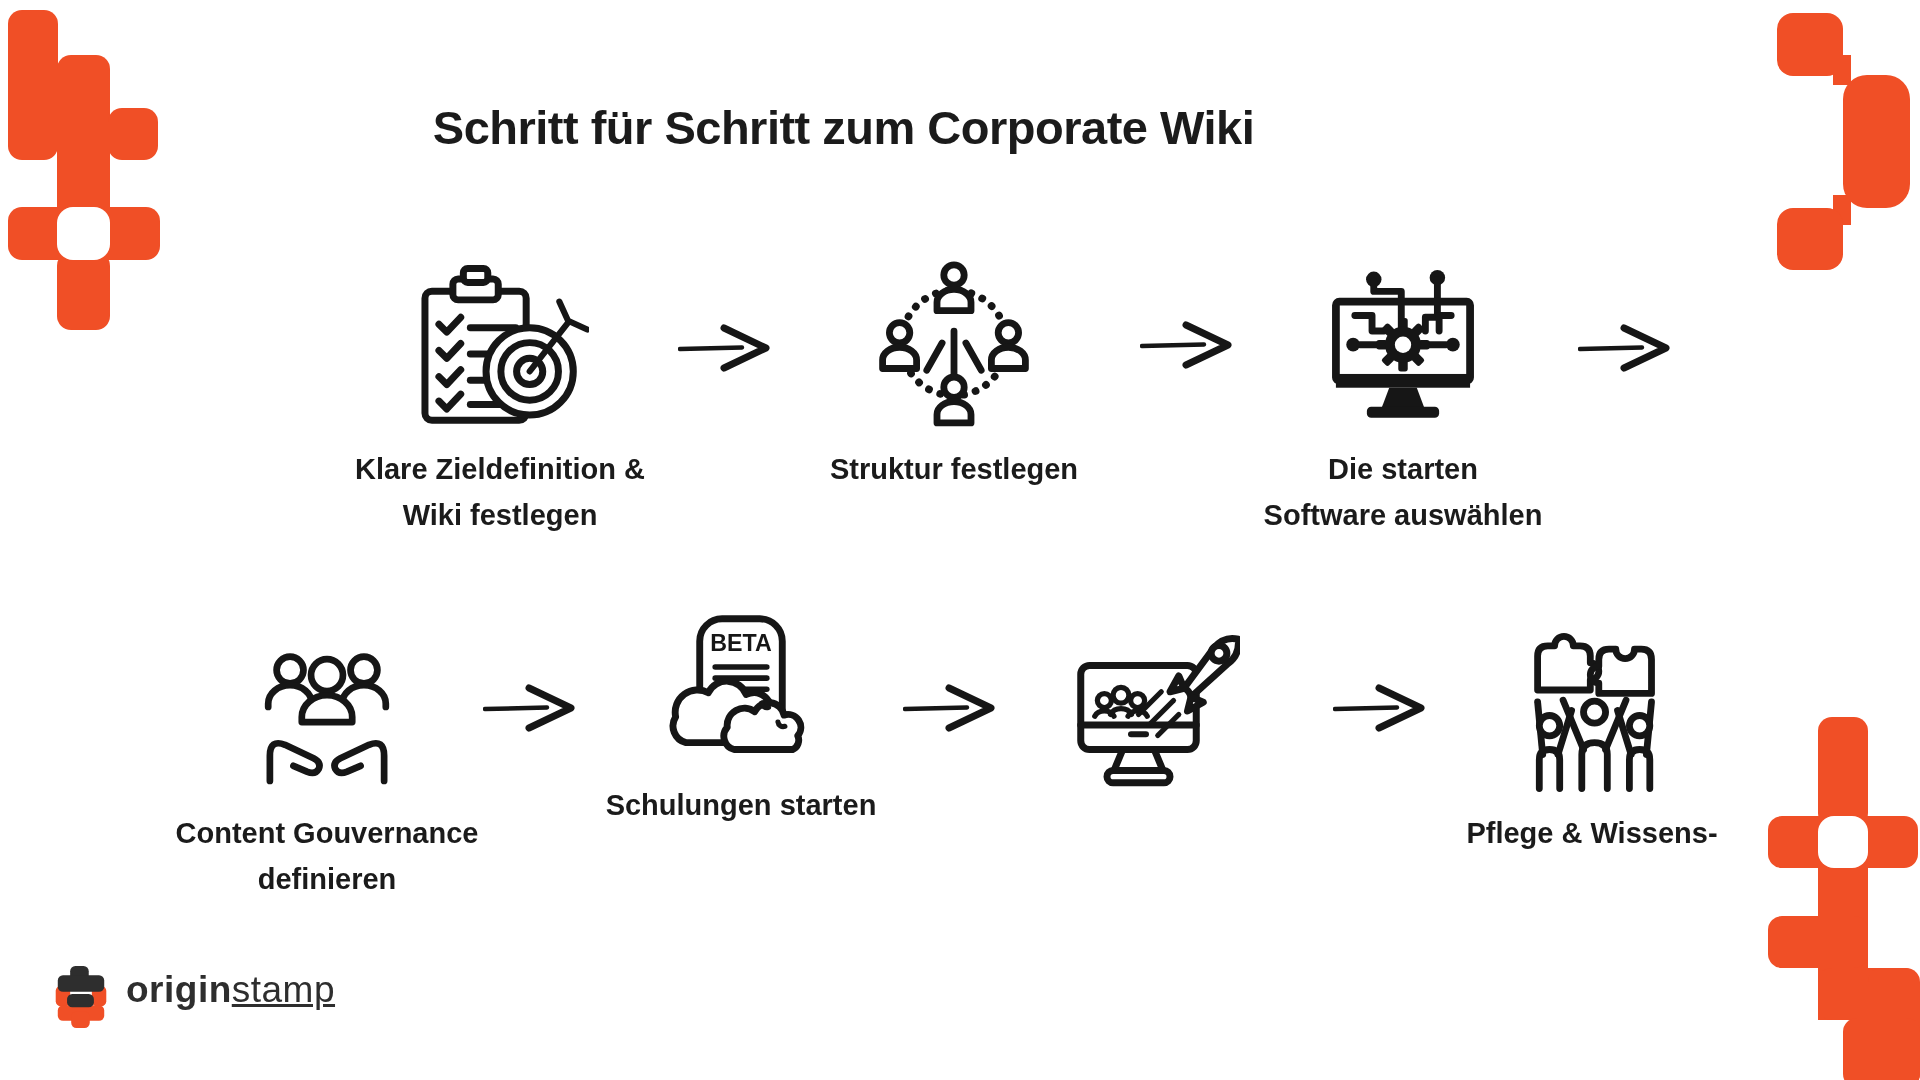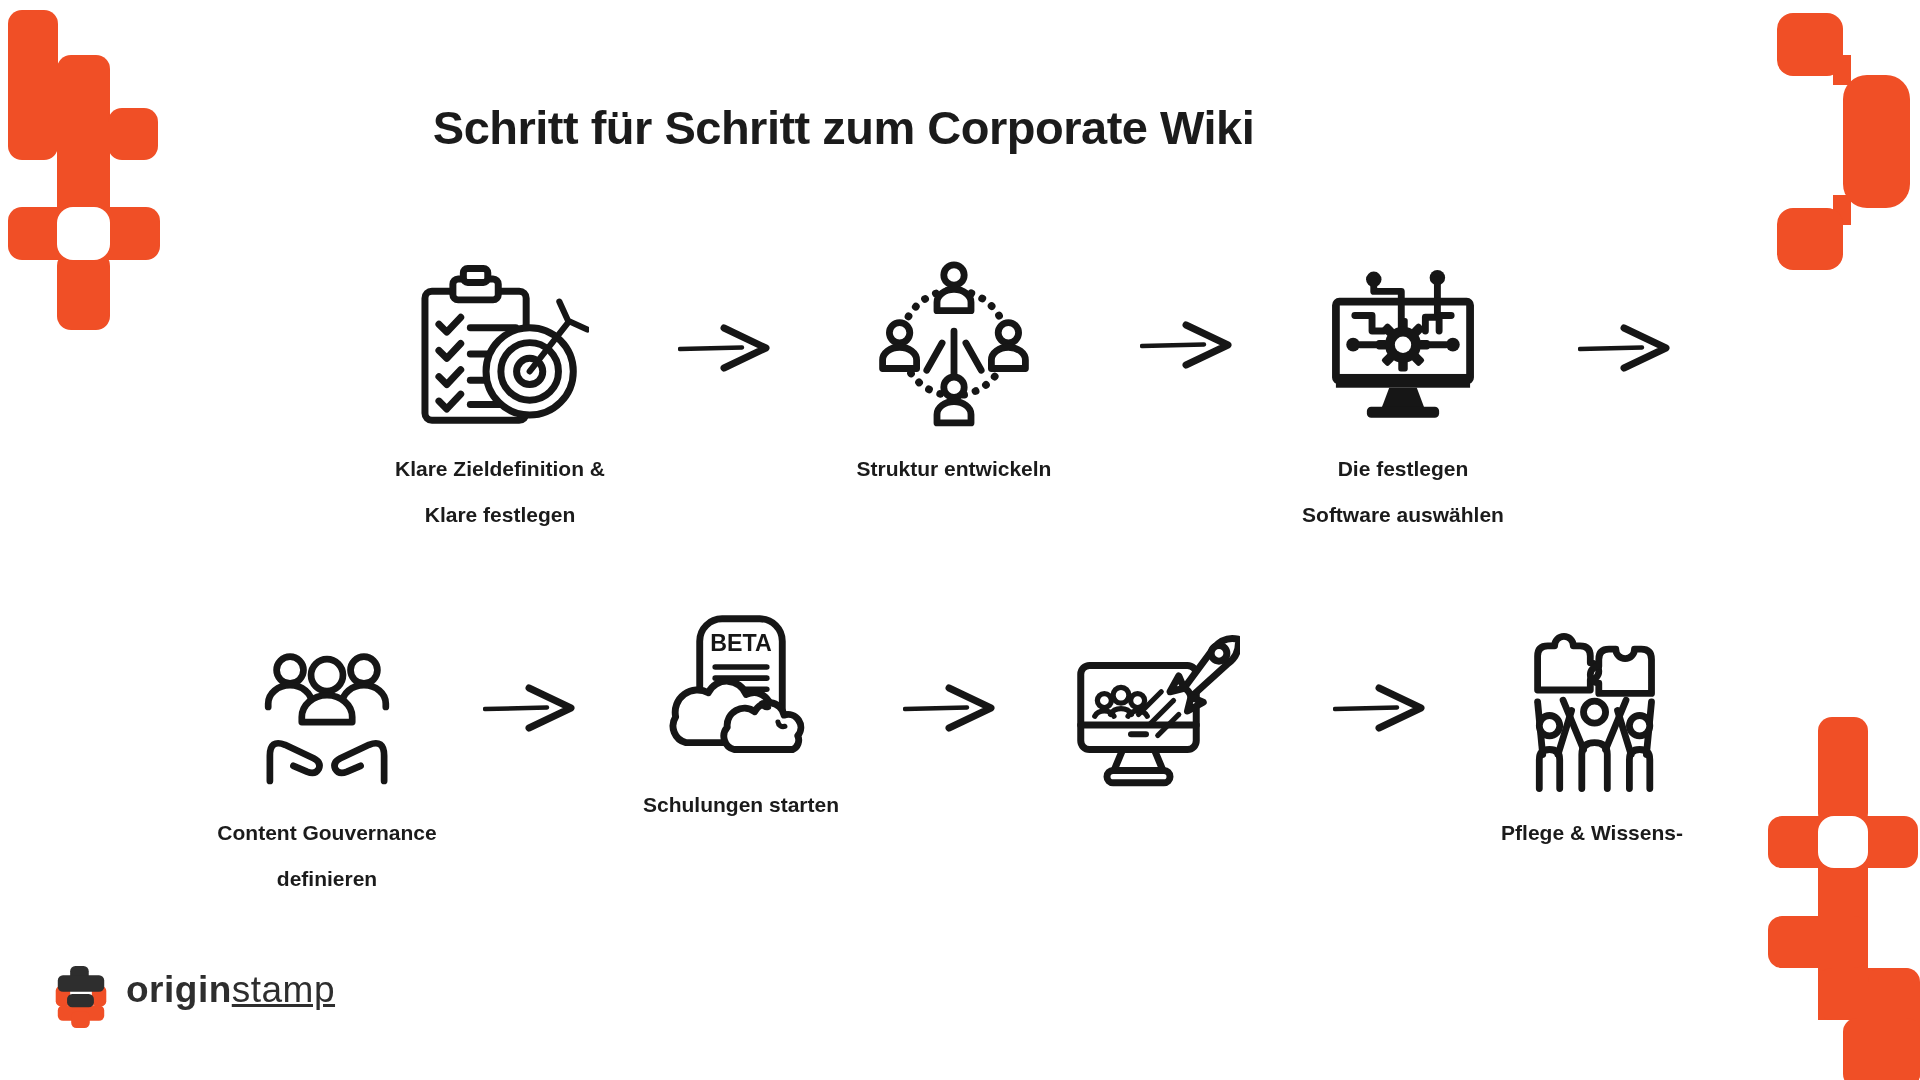--- a/index.html
+++ b/index.html
@@ -26,21 +26,21 @@
   .step{
     position:absolute; width:360px;
     display:flex; flex-direction:column; align-items:center;
   }
   .icon-box{
     height:182px; width:100%;
     display:flex; align-items:center; justify-content:center;
   }
   .step-label{
     margin-top:12px; text-align:center;
-    font-size:21px; font-weight:700; line-height:46px;
+    font-size:29px; font-weight:700; line-height:46px;
     color:var(--text); width:100%;
   }
   .step-label span{display:block;}
   .arrow{position:absolute; width:95px; height:48px;}
   .corner{position:absolute;}
   .logo{
     position:absolute; left:52px; top:964px; height:66px;
     display:flex; align-items:center;
   }
   .logo-text{
@@ -107,21 +107,21 @@
         <path class="s" d="M68,170 H114"></path>
       <circle class="sw" cx="136" cy="132" r="50"></circle>
       <circle class="s" cx="136" cy="132" r="33"></circle>
       <circle class="s" cx="136" cy="132" r="15"></circle>
       <path class="s" style="stroke-width:7" d="M136,132 L180,76"></path>
       <path class="s" style="stroke-width:7" d="M170,52 l10,22 22,10"></path>
     </svg>
   </div>
   <div class="step-label">
     <span>Klare Zieldefinition &amp;</span>
-    <span>Klare festlegen</span>
+    <span>Wiki festlegen</span>
   </div>
 </div>
 
 <div class="step" style="left:774px;top:252px">
   <div class="icon-box">
     <svg width="170" height="170" viewBox="0 0 200 200">
       <circle class="s" style="stroke-width:9;stroke-dasharray:0.2 14" cx="100" cy="100" r="62"></circle>
       <g transform="translate(100,36)">
         <circle class="sw" cx="0" cy="-16" r="12"></circle>
         <path class="sw" d="M-20,26 V16 A20,15 0 0 1 20,16 V26 Z"></path>
@@ -137,21 +137,21 @@
       <g transform="translate(100,168)">
         <circle class="sw" cx="0" cy="-16" r="12"></circle>
         <path class="sw" d="M-20,26 V16 A20,15 0 0 1 20,16 V26 Z"></path>
       </g>
       <path class="s" d="M100,86 V138"></path>
       <path class="s" d="M68,132 L86,100"></path>
       <path class="s" d="M132,132 L114,100"></path>
     </svg>
   </div>
   <div class="step-label">
-    <span>Struktur entwickeln</span>
+    <span>Struktur festlegen</span>
     <span></span>
   </div>
 </div>
 
 <div class="step" style="left:1223px;top:252px">
   <div class="icon-box">
     <svg width="172" height="172" viewBox="0 0 200 200">
       <circle class="f" cx="66" cy="26" r="9"></circle>
       <path class="s" d="M66,28 v12 h32 v44"></path>
       <circle class="f" cx="140" cy="24" r="9"></circle>
@@ -176,21 +176,21 @@
           <rect x="-5.5" y="-31" width="11" height="13" rx="3" transform="rotate(225)"></rect>
           <rect x="-5.5" y="-31" width="11" height="13" rx="3" transform="rotate(270)"></rect>
           <rect x="-5.5" y="-31" width="11" height="13" rx="3" transform="rotate(315)"></rect>
         </g>
         <circle class="f" r="21"></circle>
         <circle cx="0" cy="0" r="9.5" fill="#ffffff"></circle>
       </g>
     </svg>
   </div>
   <div class="step-label">
-    <span>Die festlegen</span>
+    <span>Die starten</span>
     <span>Software auswählen</span>
   </div>
 </div>
 
 <div class="step" style="left:147px;top:616px">
   <div class="icon-box">
     <svg width="168" height="168" viewBox="0 0 200 200">
       <circle class="sw" cx="56" cy="56" r="16"></circle>
       <circle class="sw" cx="144" cy="56" r="16"></circle>
       <path class="s" d="M30,100 V96 A26,22 0 0 1 82,96 V100"></path>

